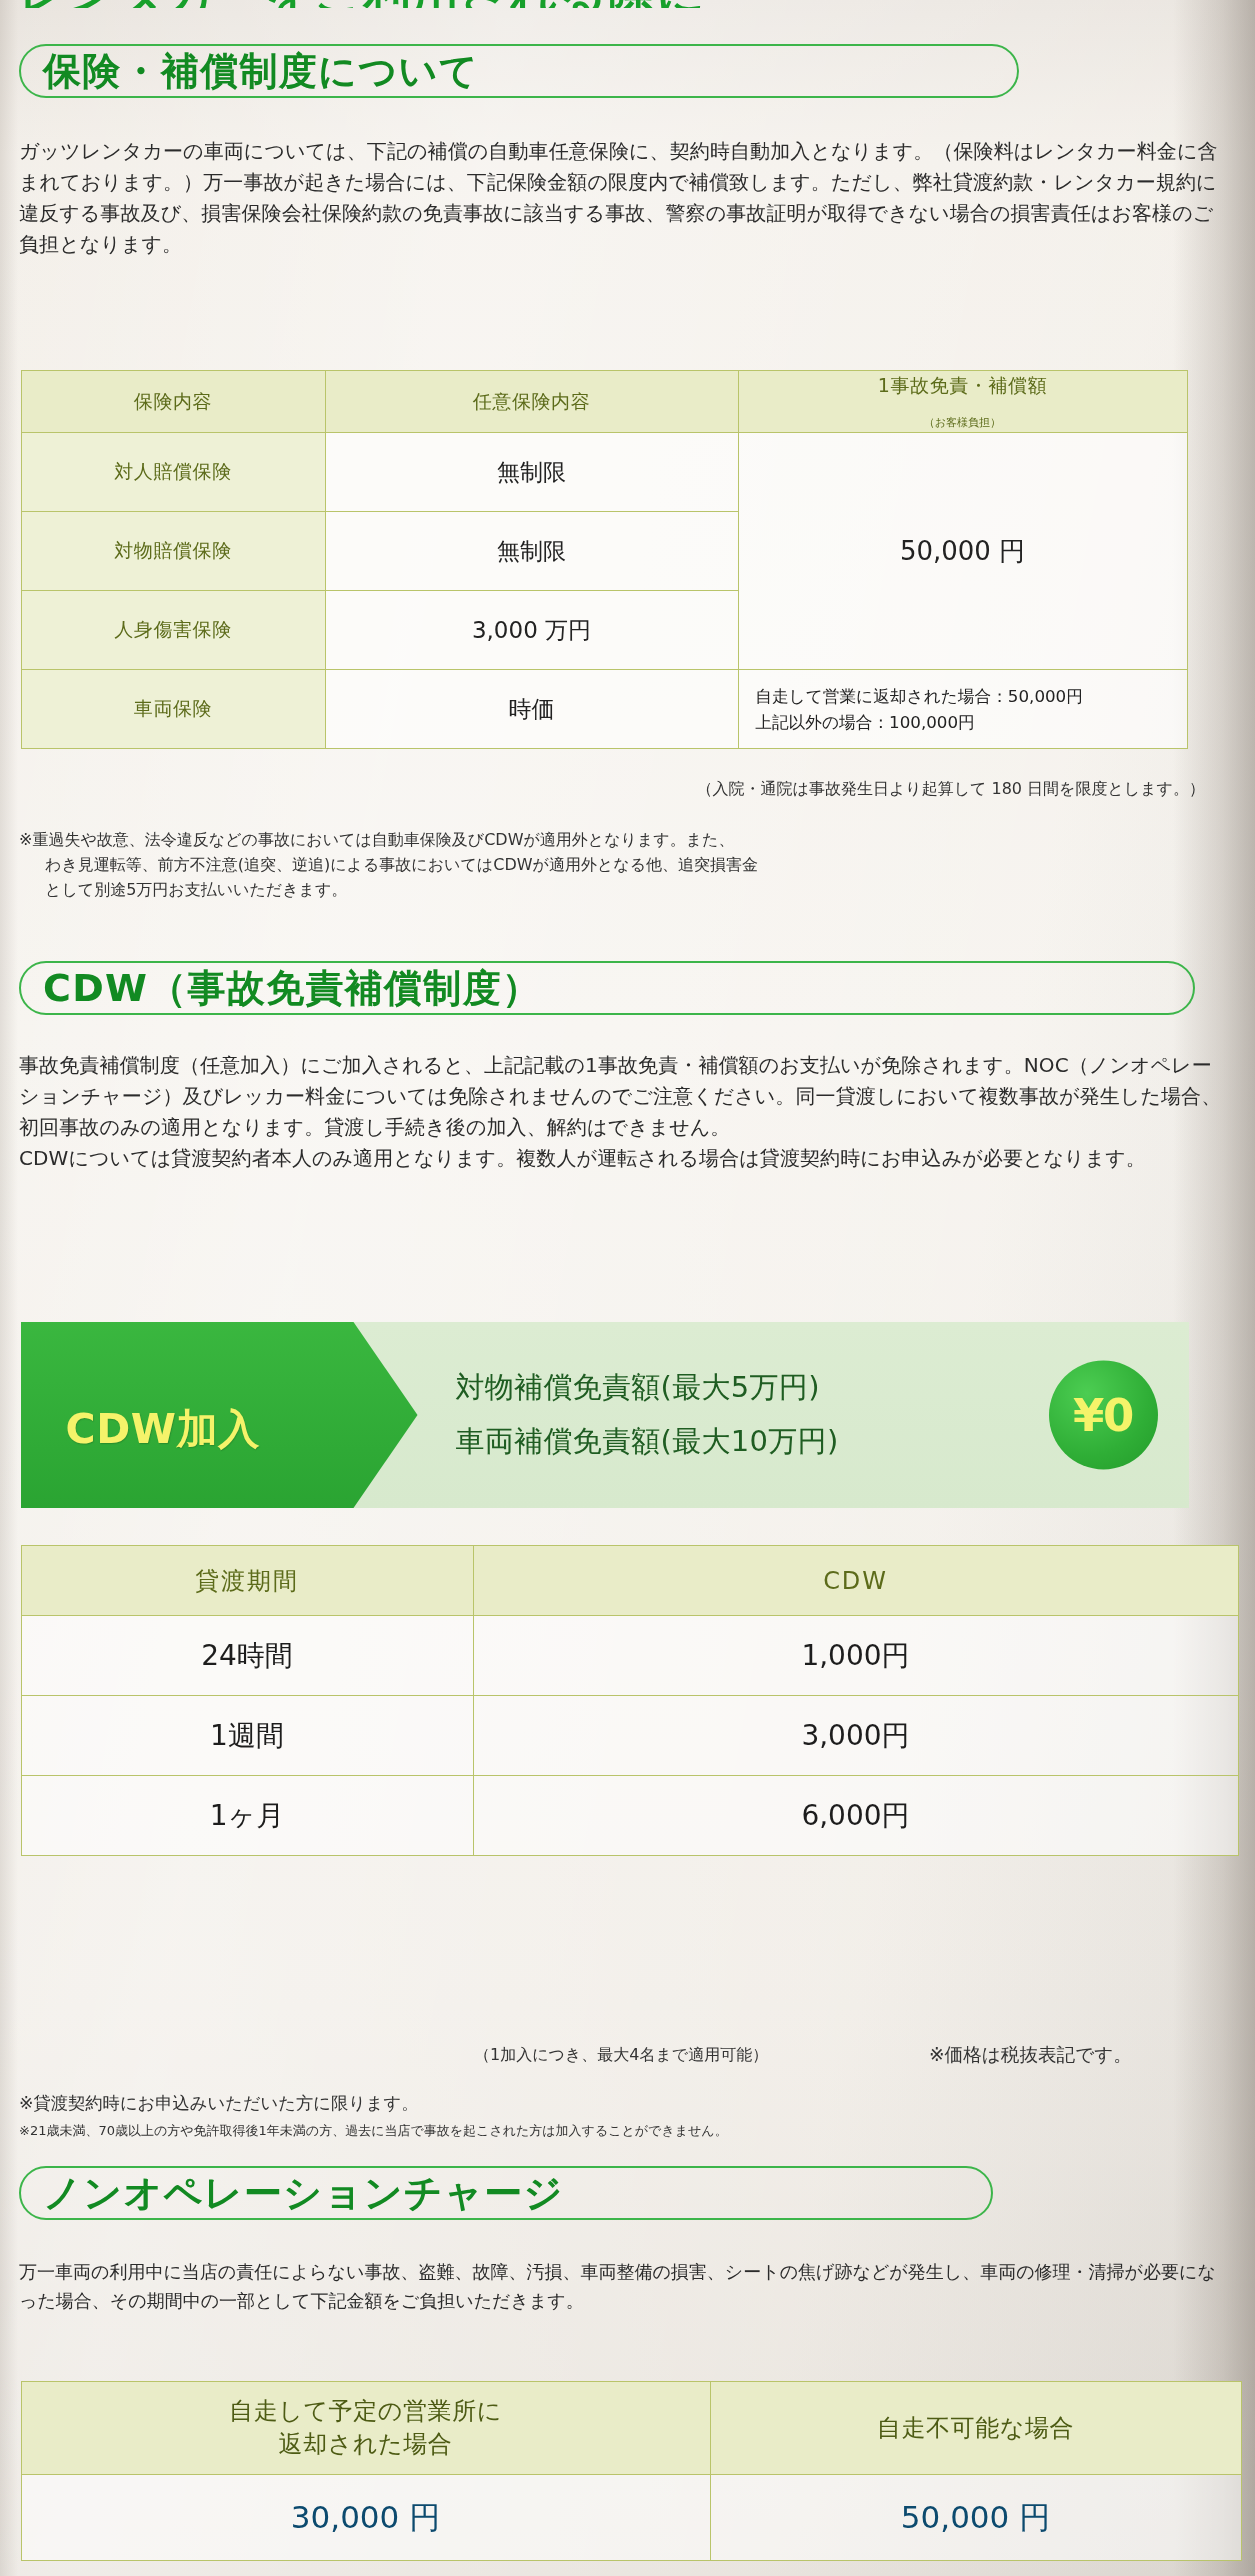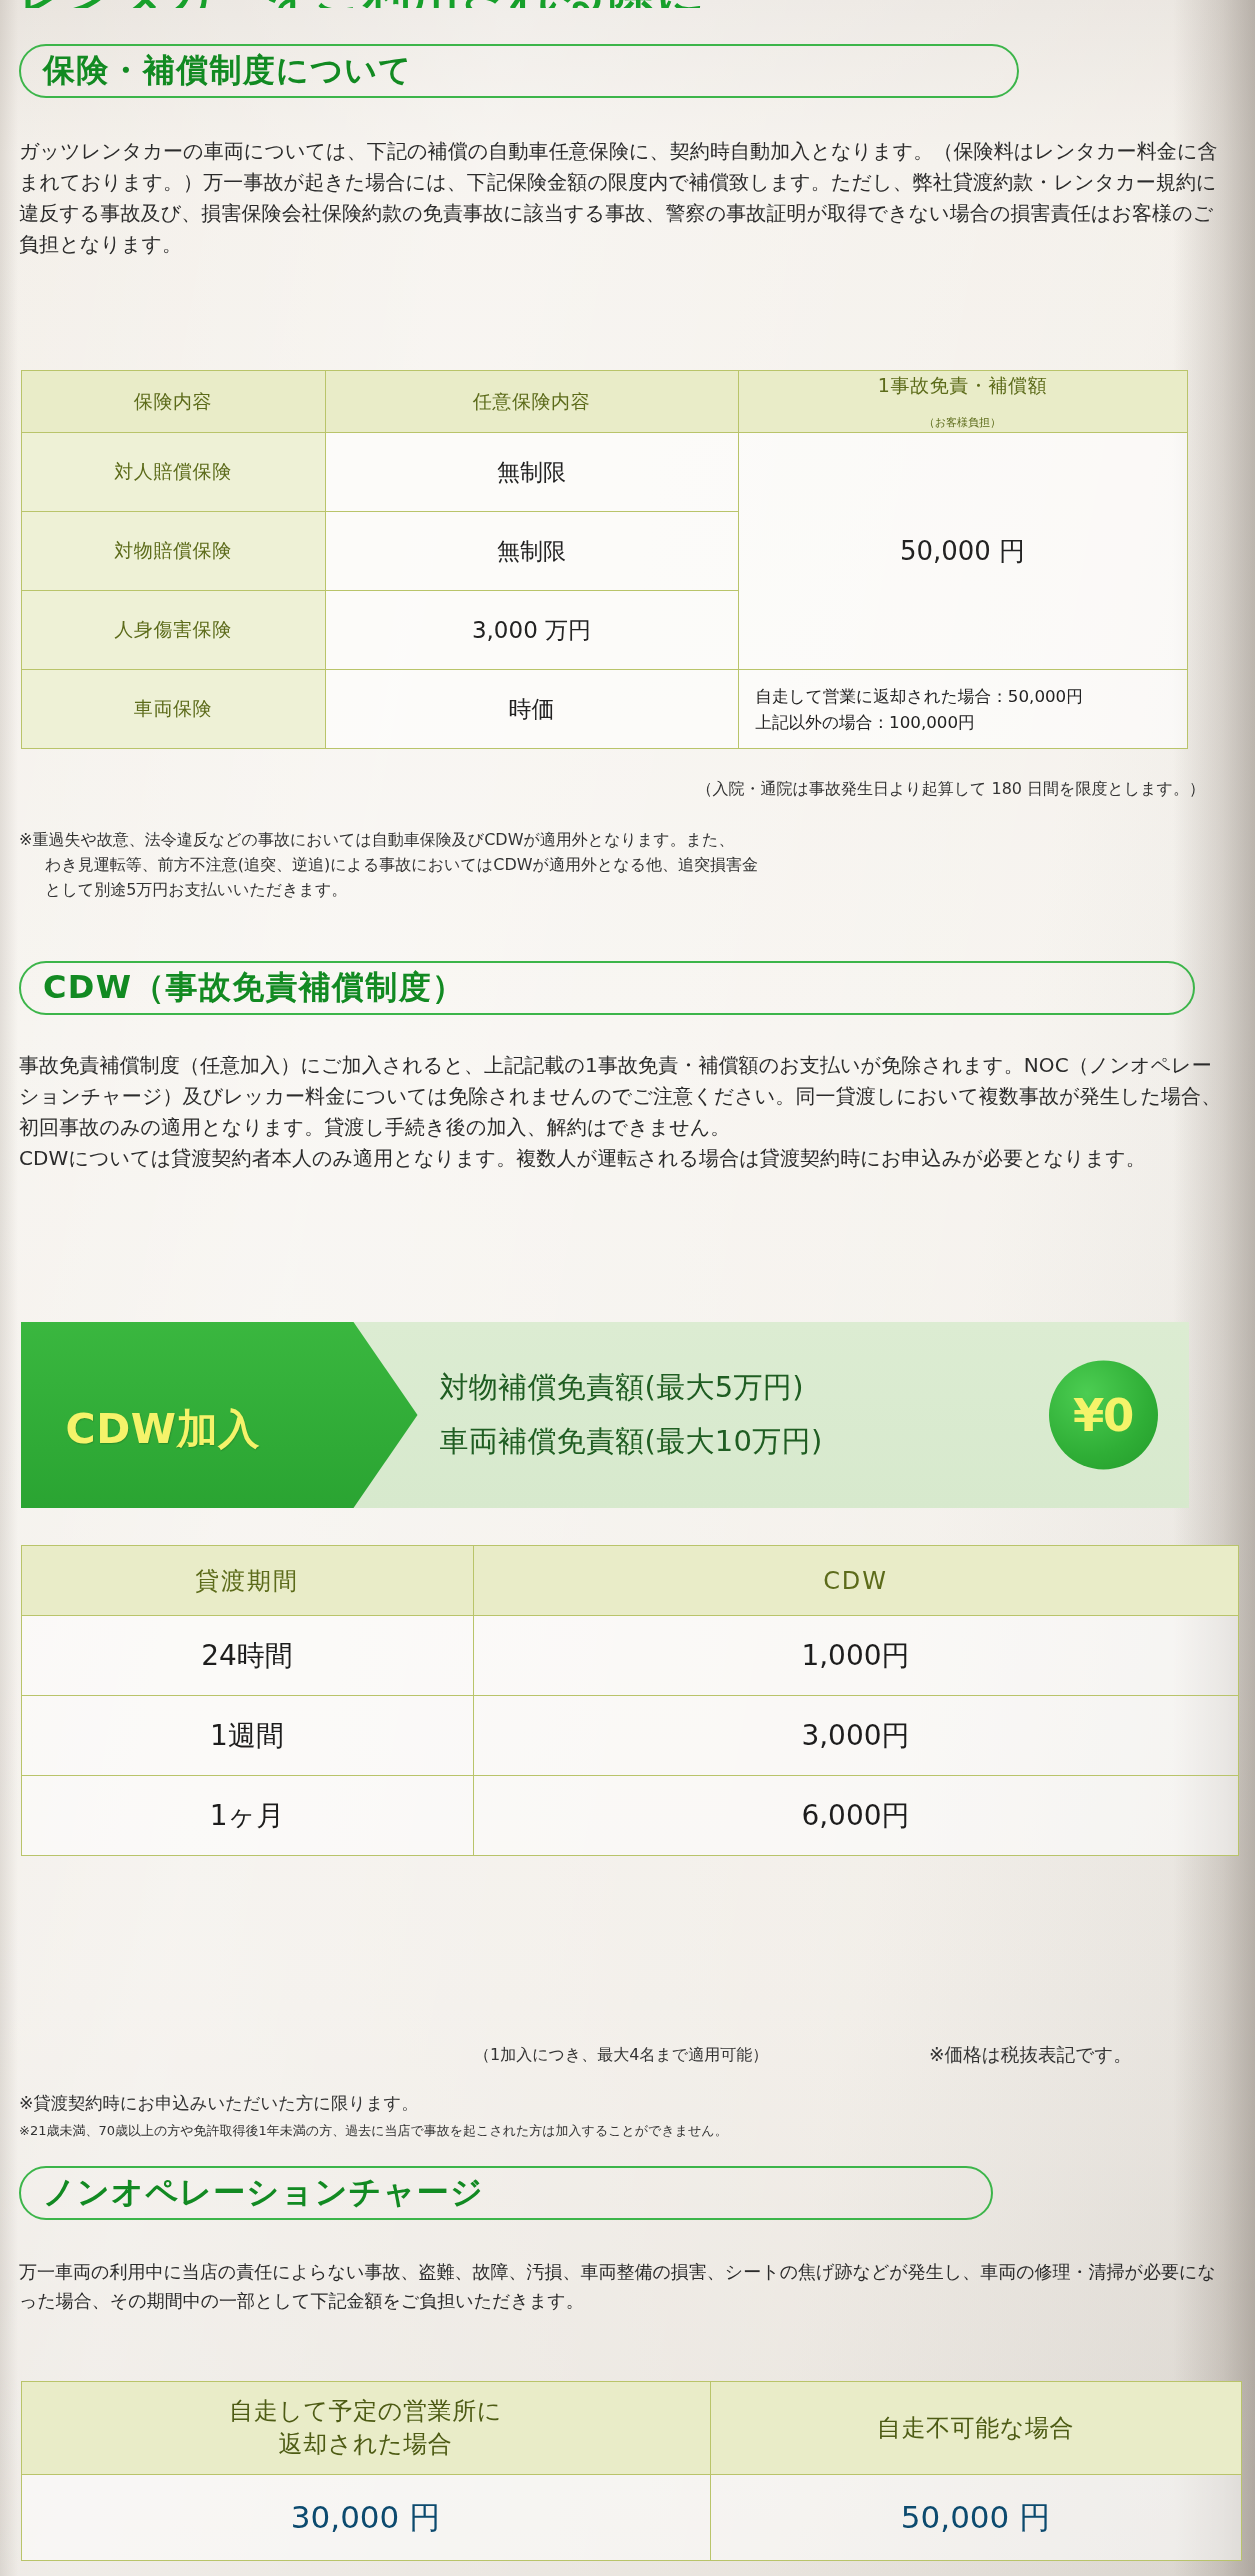--- a/index.html
+++ b/index.html
@@ -68,21 +68,21 @@
     position: absolute;
     border: 2.6px solid #3cb54a;
     border-radius: 32px;
     height: 54px;
     display: flex;
     align-items: center;
     padding: 0 22px;
     box-sizing: border-box;
   }
   .pill .pill-text {
-    font-size: 32px;
+    font-size: 38px;
     font-weight: bold;
     color: #128a22;
     letter-spacing: 1.3px;
     white-space: nowrap;
   }
 
   .para {
     position: absolute;
     font-size: 20px;
     line-height: 31px;
@@ -190,21 +190,21 @@
   }
   .cdw-arrow-text {
     font-size: 41px;
     font-weight: bold;
     color: #f5f36a;
     letter-spacing: 0.6px;
     text-shadow: 0.6px 1.3px 1.3px rgba(0,0,0,0.18);
     margin-top: 28px;
   }
   .cdw-lines {
-    margin-left: 22px;
+    margin-left: 38px;
     display: flex;
     flex-direction: column;
     gap: 14px;
   }
   .cdw-lines div {
     font-size: 29px;
     color: #1f5d22;
     letter-spacing: 0.3px;
   }
   .cdw-zero {

